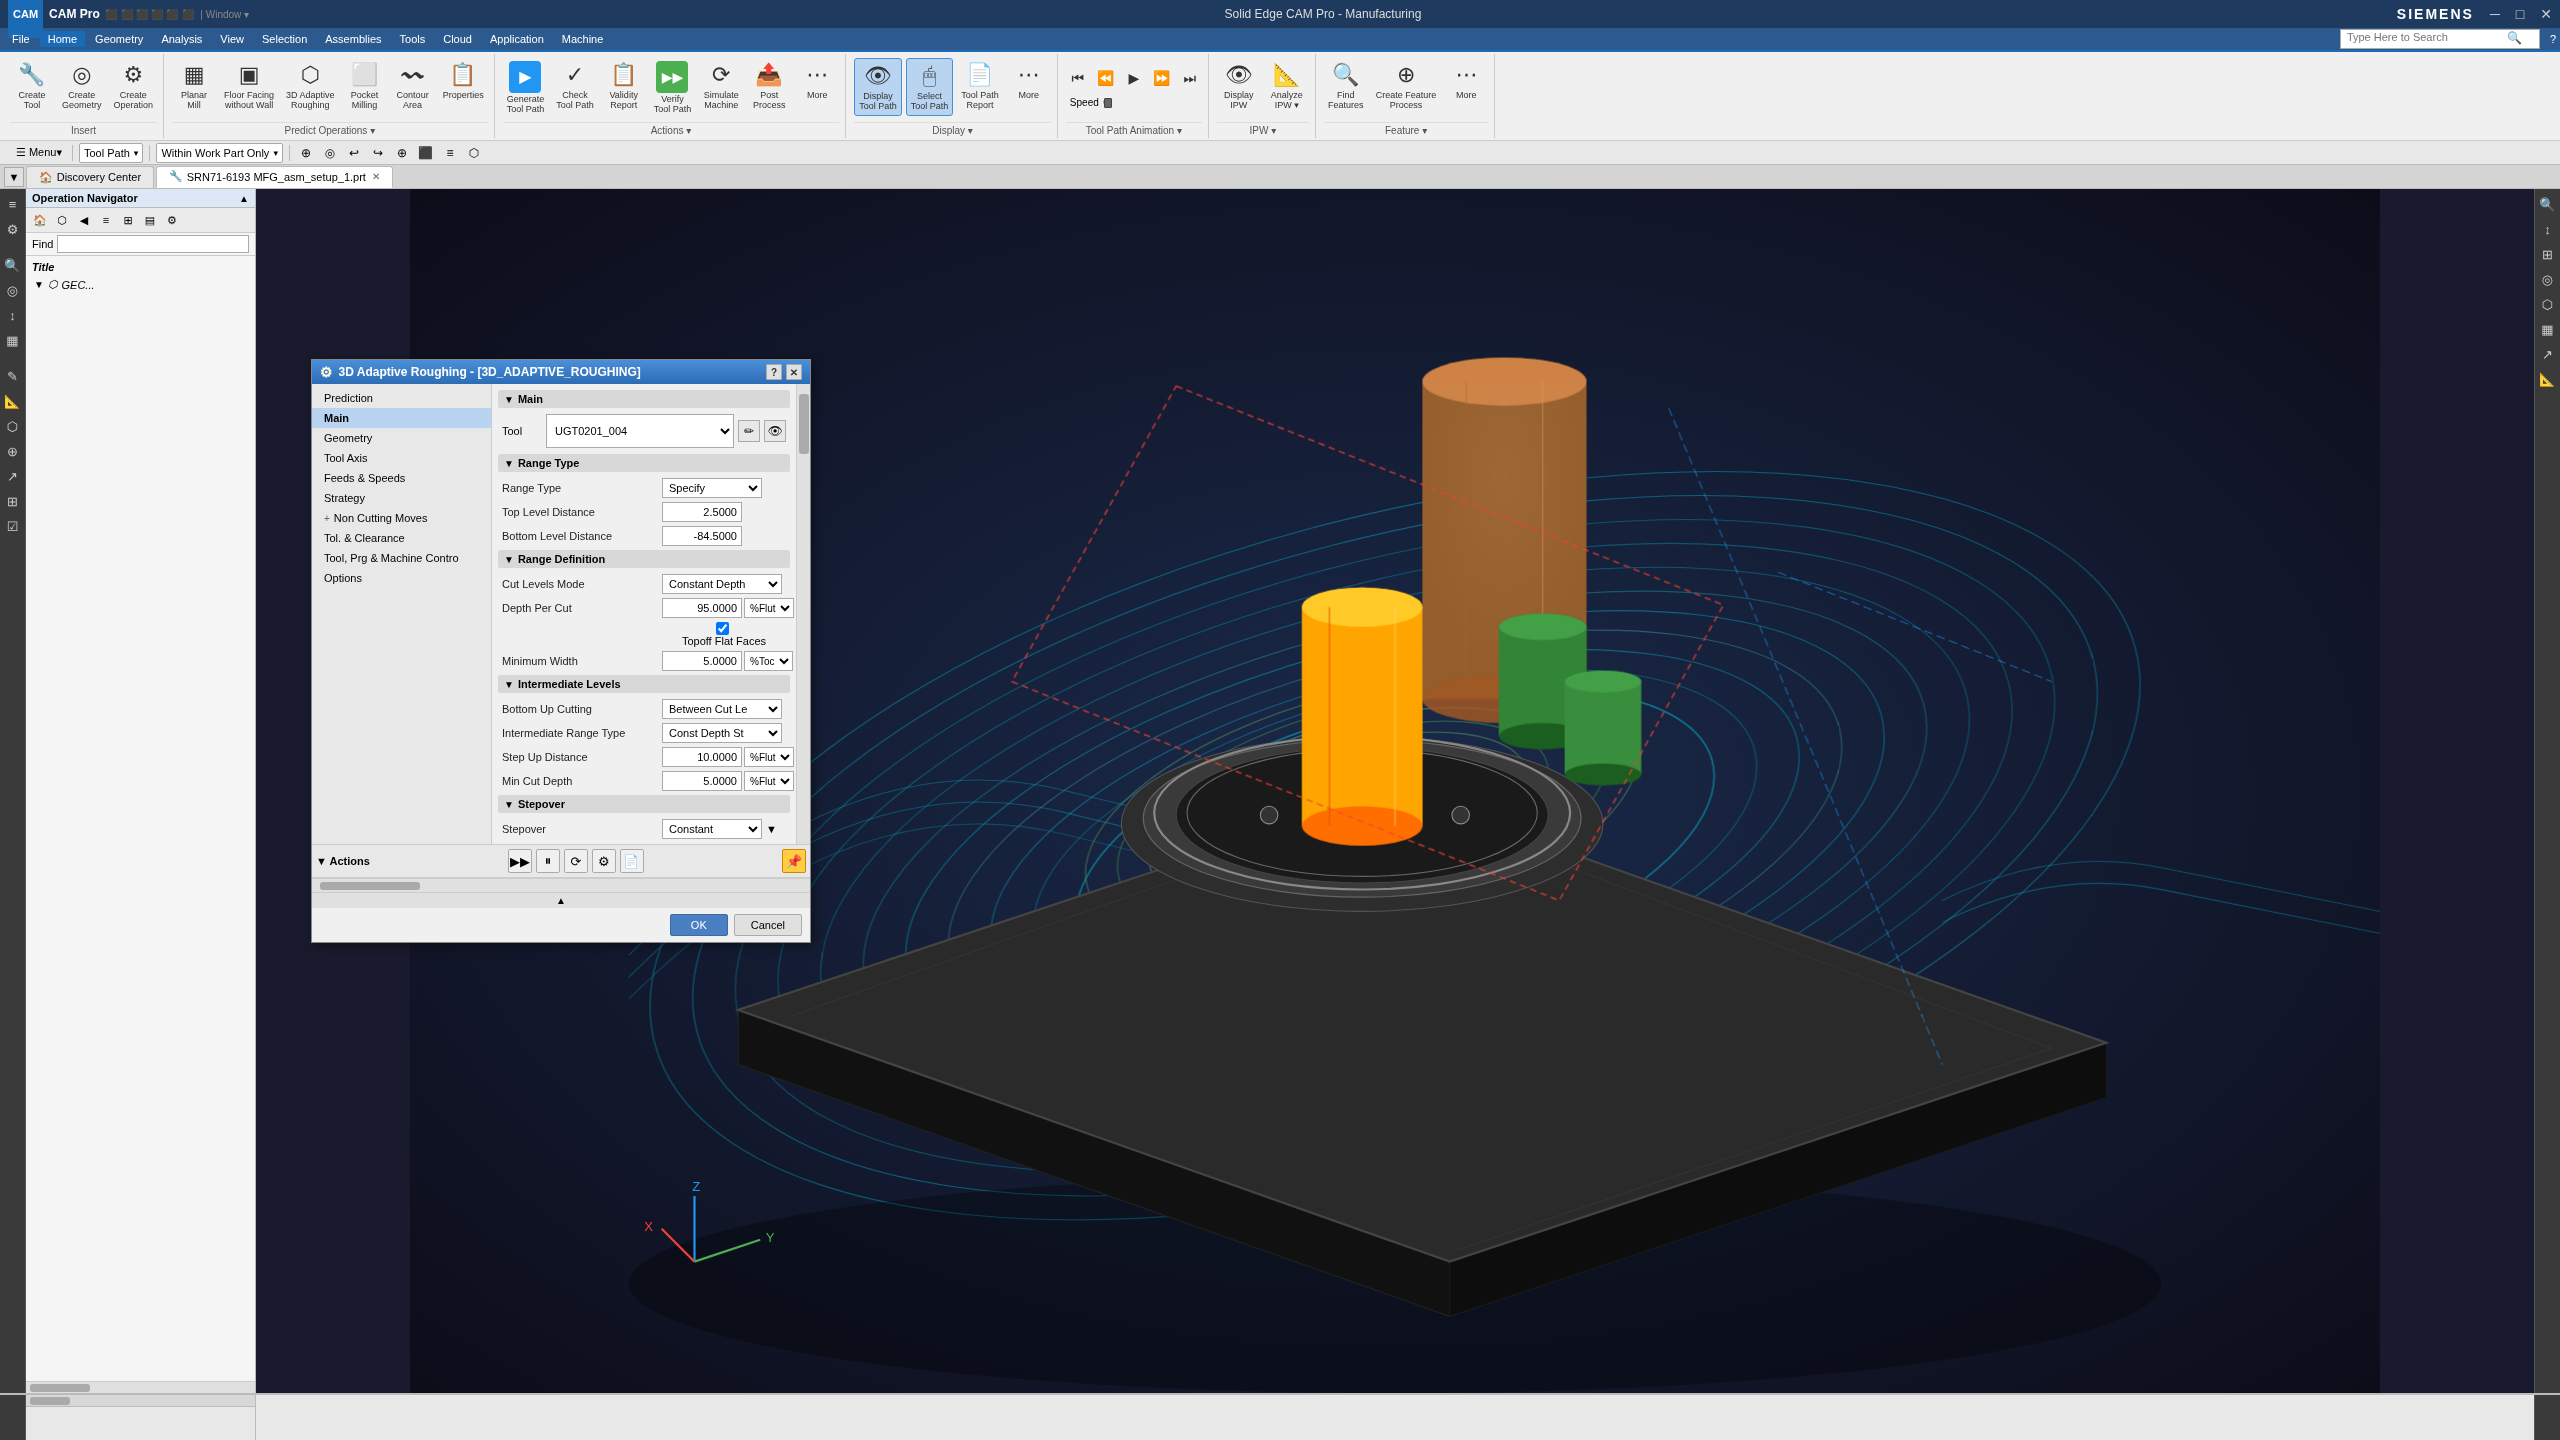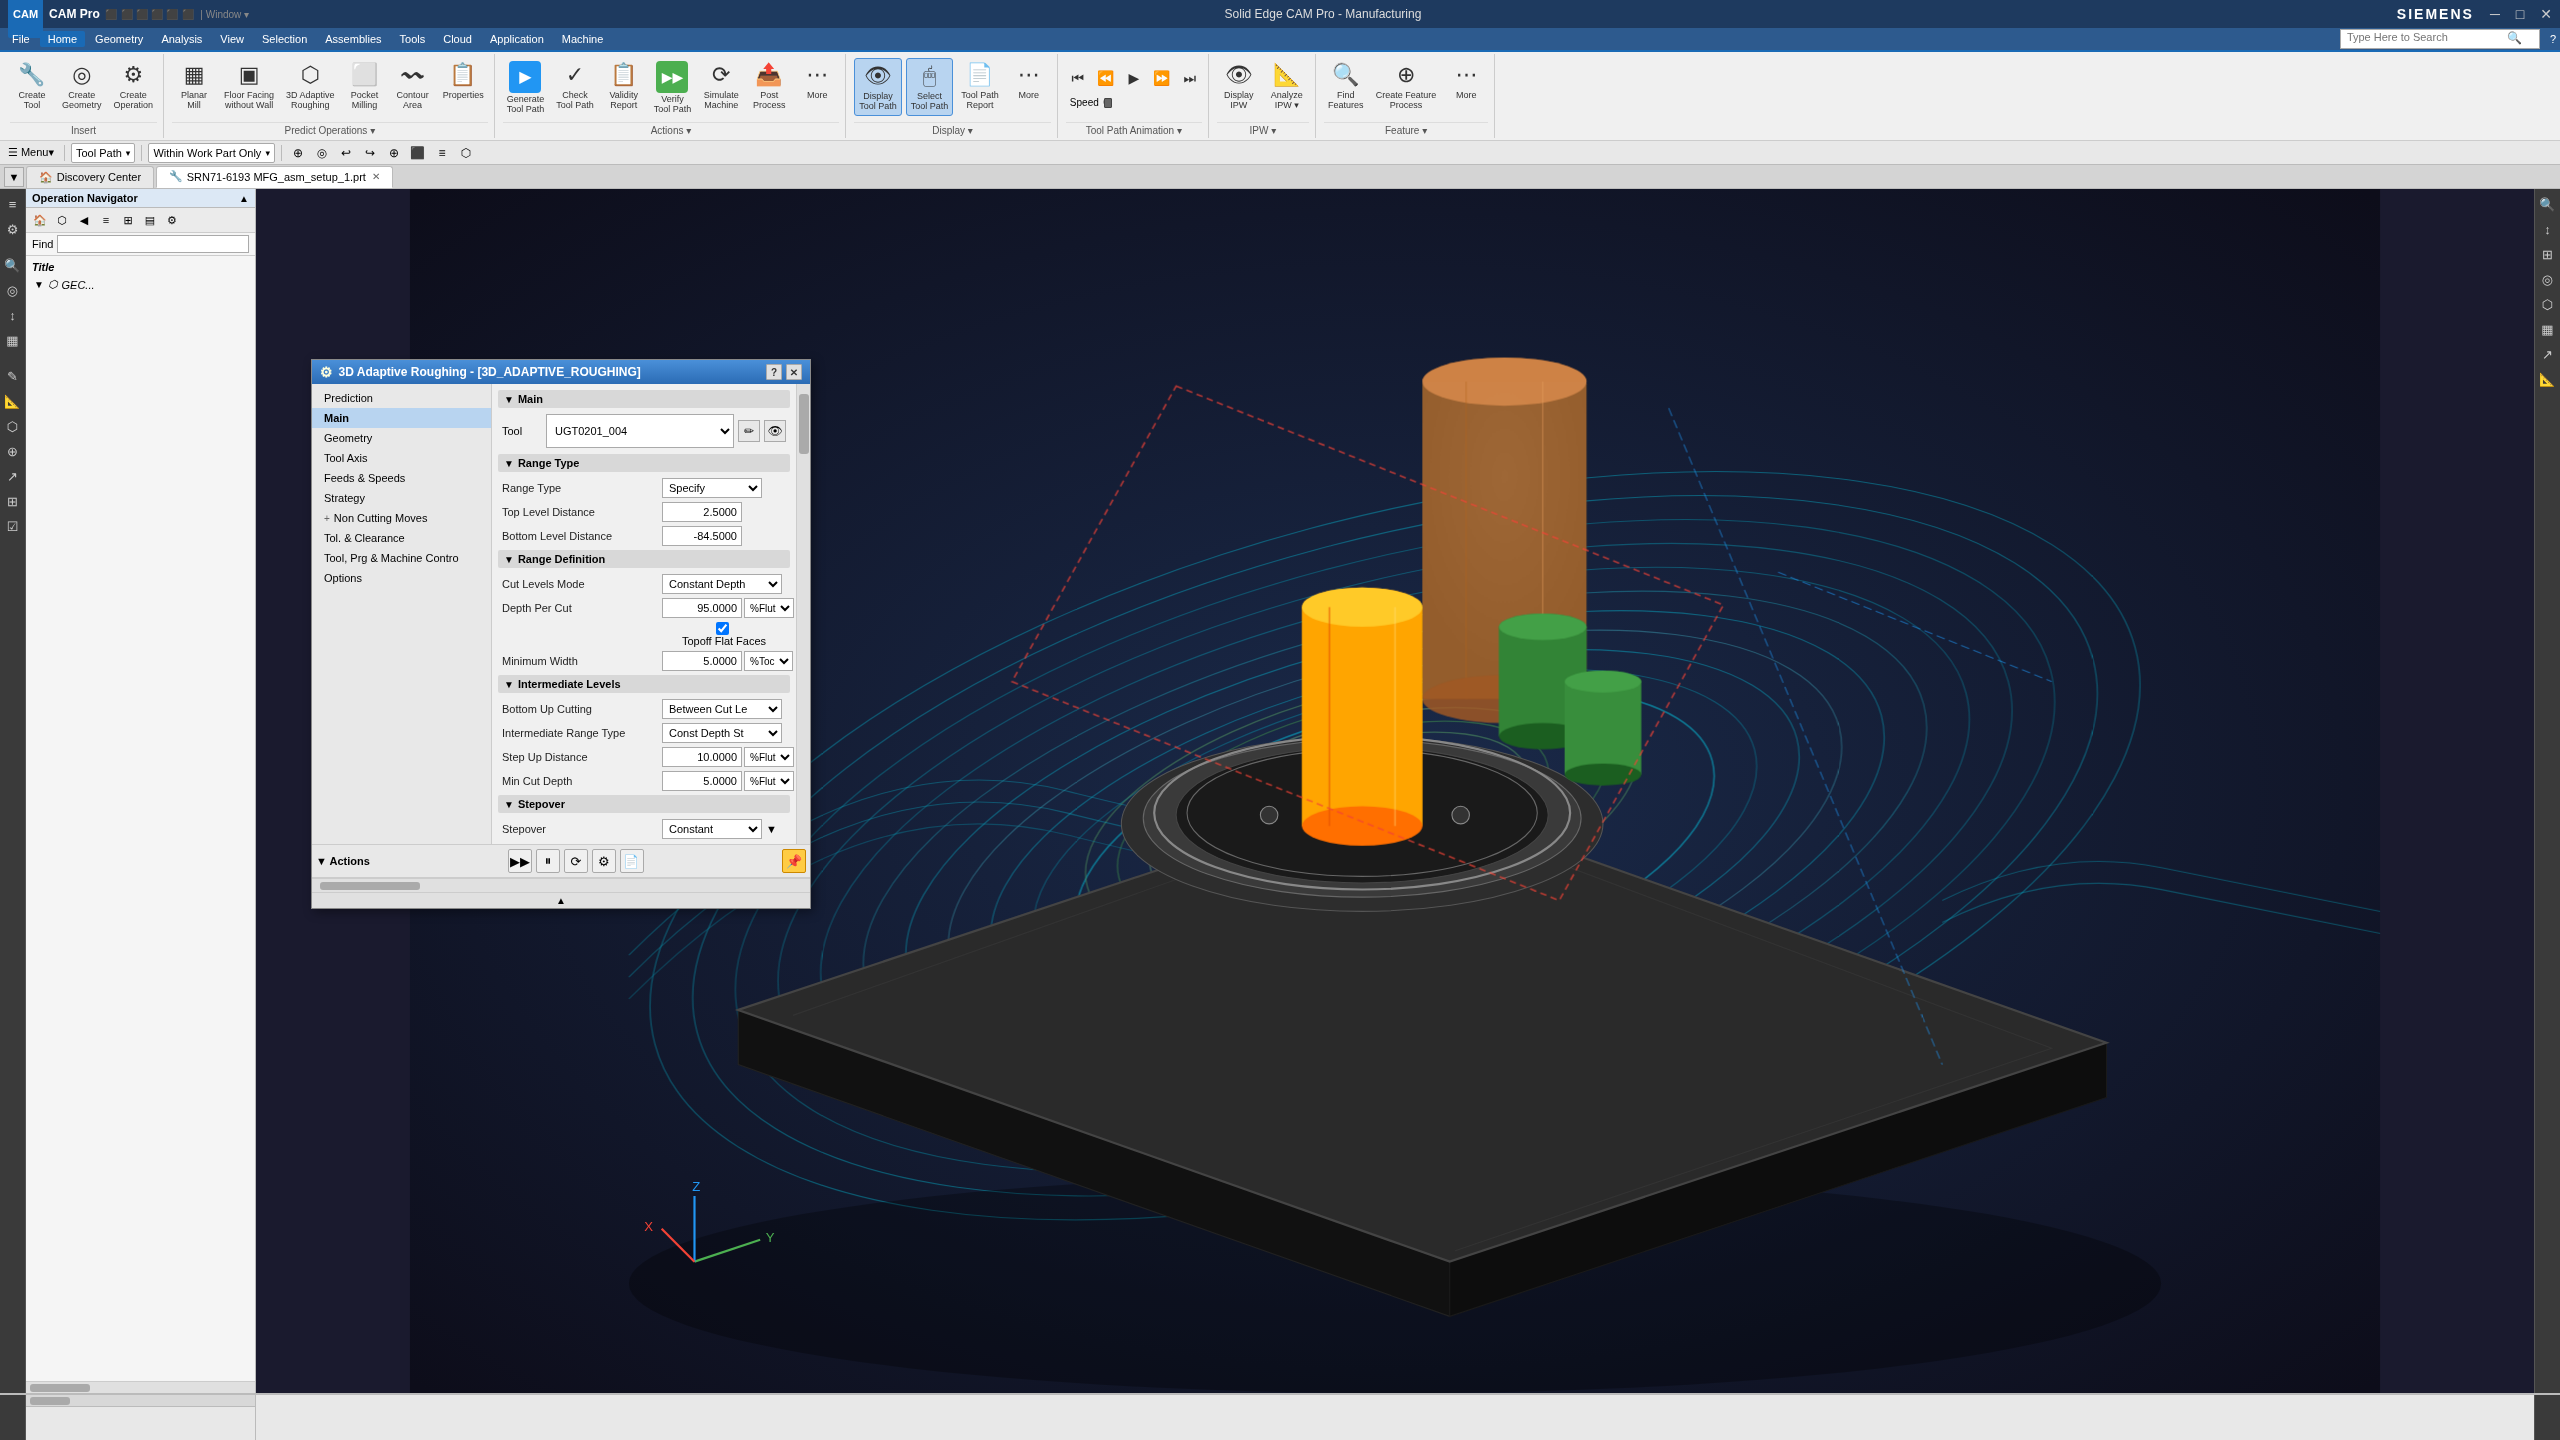--- a/index.html
+++ b/index.html
@@ -19,21 +19,21 @@
     #ribbon-content { display: flex; align-items: stretch; min-height: 90px; padding: 2px 4px; gap: 2px; border-top: 2px solid #1a6ab5; }
     .ribbon-group { display: flex; flex-direction: column; align-items: center; border-right: 1px solid #ccc; padding: 0 6px; min-width: 60px; }
     .ribbon-group-items { display: flex; flex: 1; align-items: flex-start; gap: 4px; justify-content: center; padding: 4px 0; }
     .ribbon-group-label { font-size: 10px; color: #555; padding: 2px 0; text-align: center; border-top: 1px solid #ddd; width: 100%; }
     .ribbon-btn { display: flex; flex-direction: column; align-items: center; padding: 3px 4px; cursor: pointer; border-radius: 3px; min-width: 44px; max-width: 70px; text-align: center; font-size: 10px; color: #333; line-height: 1.2; }
     .ribbon-btn.active { background: #cce0f5; border: 1px solid #7ab0d8; }
     .ribbon-btn .icon { width: 28px; height: 28px; display: flex; align-items: center; justify-content: center; font-size: 18px; margin-bottom: 2px; }
     .ribbon-btn .label { font-size: 9px; line-height: 1.1; text-align: center; }
 
     
-    #toolbar-strip { background: #e8e8e8; border-bottom: 1px solid #bbb; height: 24px; display: flex; align-items: center; padding: 0 4px; gap: 4px; }
+    #toolbar-strip { background: #e8e8e8; border-bottom: 1px solid #bbb; height: 24px; display: flex; align-items: center; padding: 0 12px; gap: 4px; }
     #toolbar-strip .toolbar-btn { width: 20px; height: 20px; display: flex; align-items: center; justify-content: center; cursor: pointer; font-size: 12px; border: 1px solid transparent; border-radius: 2px; }
     #toolbar-strip .separator { width: 1px; height: 16px; background: #bbb; margin: 0 2px; }
     .toolbar-dropdown { display: flex; align-items: center; background: #fff; border: 1px solid #aaa; border-radius: 2px; padding: 1px 4px; font-size: 11px; cursor: pointer; height: 20px; }
     .toolbar-dropdown .arrow { margin-left: 4px; font-size: 9px; }
 
     
     #tab-bar { background: #d4d4d4; height: 24px; display: flex; align-items: center; padding: 0 4px; gap: 2px; border-bottom: 1px solid #bbb; }
     .tab-item { display: flex; align-items: center; padding: 2px 12px; background: #e8e8e8; border: 1px solid #bbb; border-bottom: none; border-radius: 3px 3px 0 0; font-size: 11px; cursor: pointer; height: 22px; }
     .tab-item.active { background: #fff; border-bottom: 1px solid #fff; }
     .tab-item .close-btn { margin-left: 6px; font-size: 10px; color: #666; }
@@ -740,20 +740,24 @@
         </div>
 
         <div id="dialog-footer">
           <div id="dialog-scroll-bar">
             <div style="width:100px;height:8px;background:#aaa;border-radius:3px;margin-left:8px;"></div>
           </div>
 
           <div style="display:flex;justify-content:center;padding:2px;background:#e0e0e0;border-top:1px solid #ccc;">
             <span style="font-size:10px;">▲</span>
           </div>
+          <div id="dialog-btn-row">
+            <button class="dlg-ok-btn">OK</button>
+            <button class="dlg-cancel-btn">Cancel</button>
+          </div>
         </div>
       </div>
     </div>
 
   </div>
 
   <div id="right-panel">
     <div class="left-panel-btn">🔍</div>
     <div class="left-panel-btn">↕</div>
     <div class="left-panel-btn">⊞</div>

